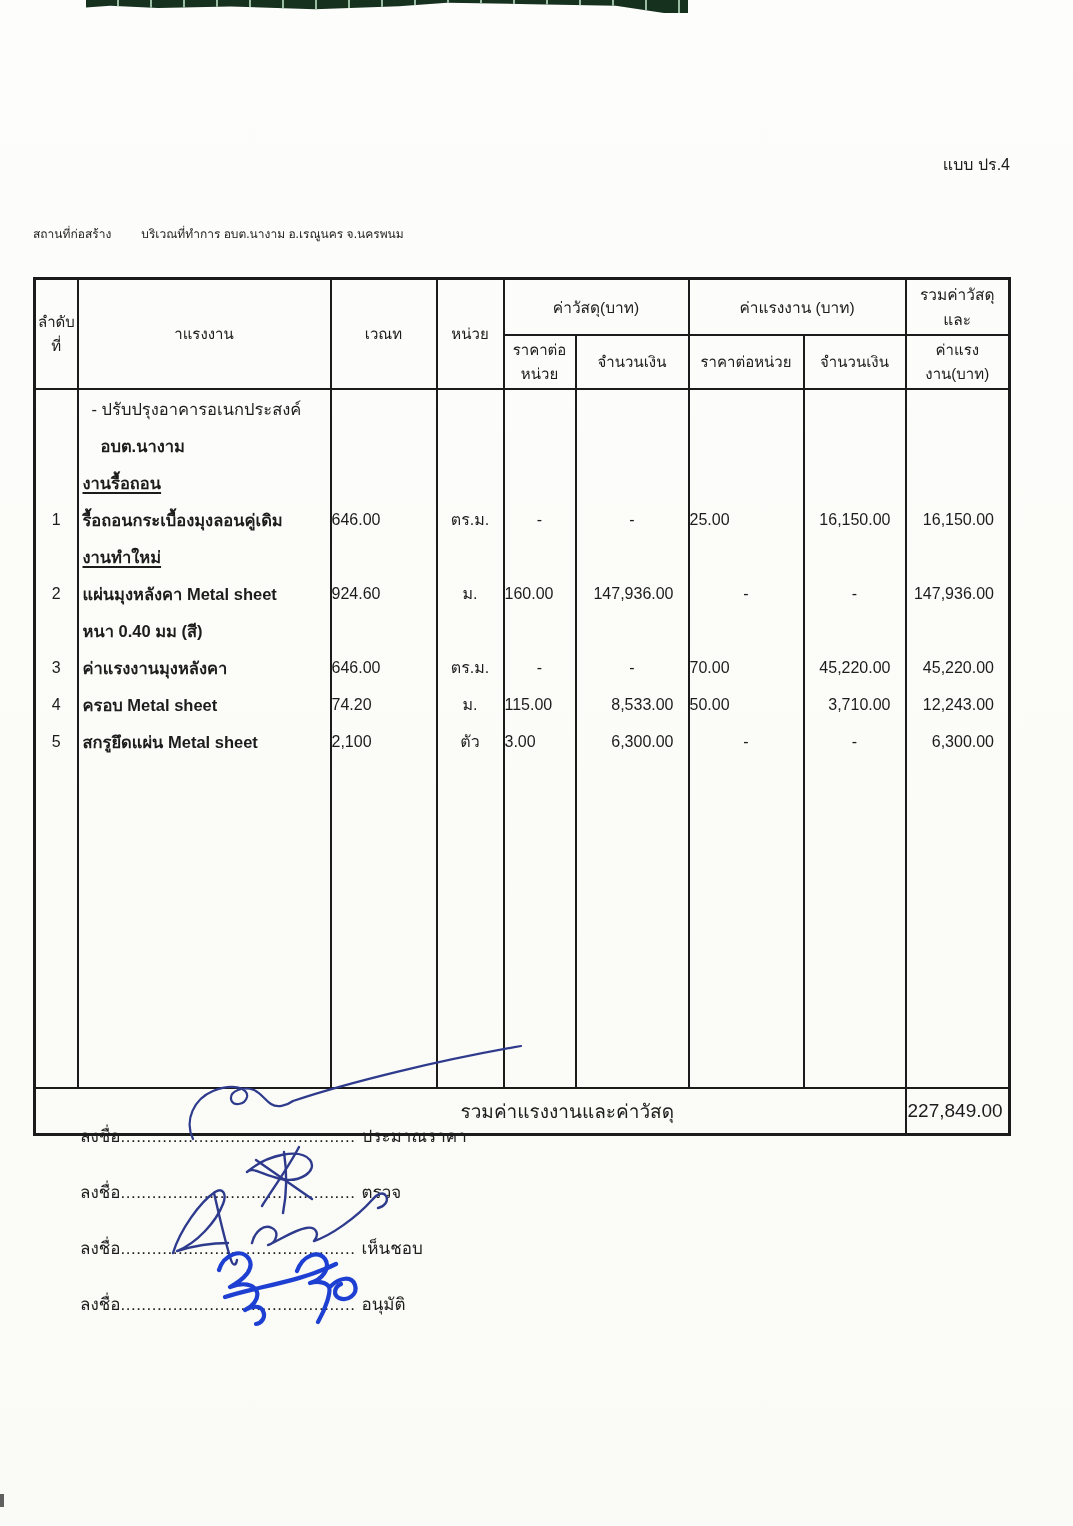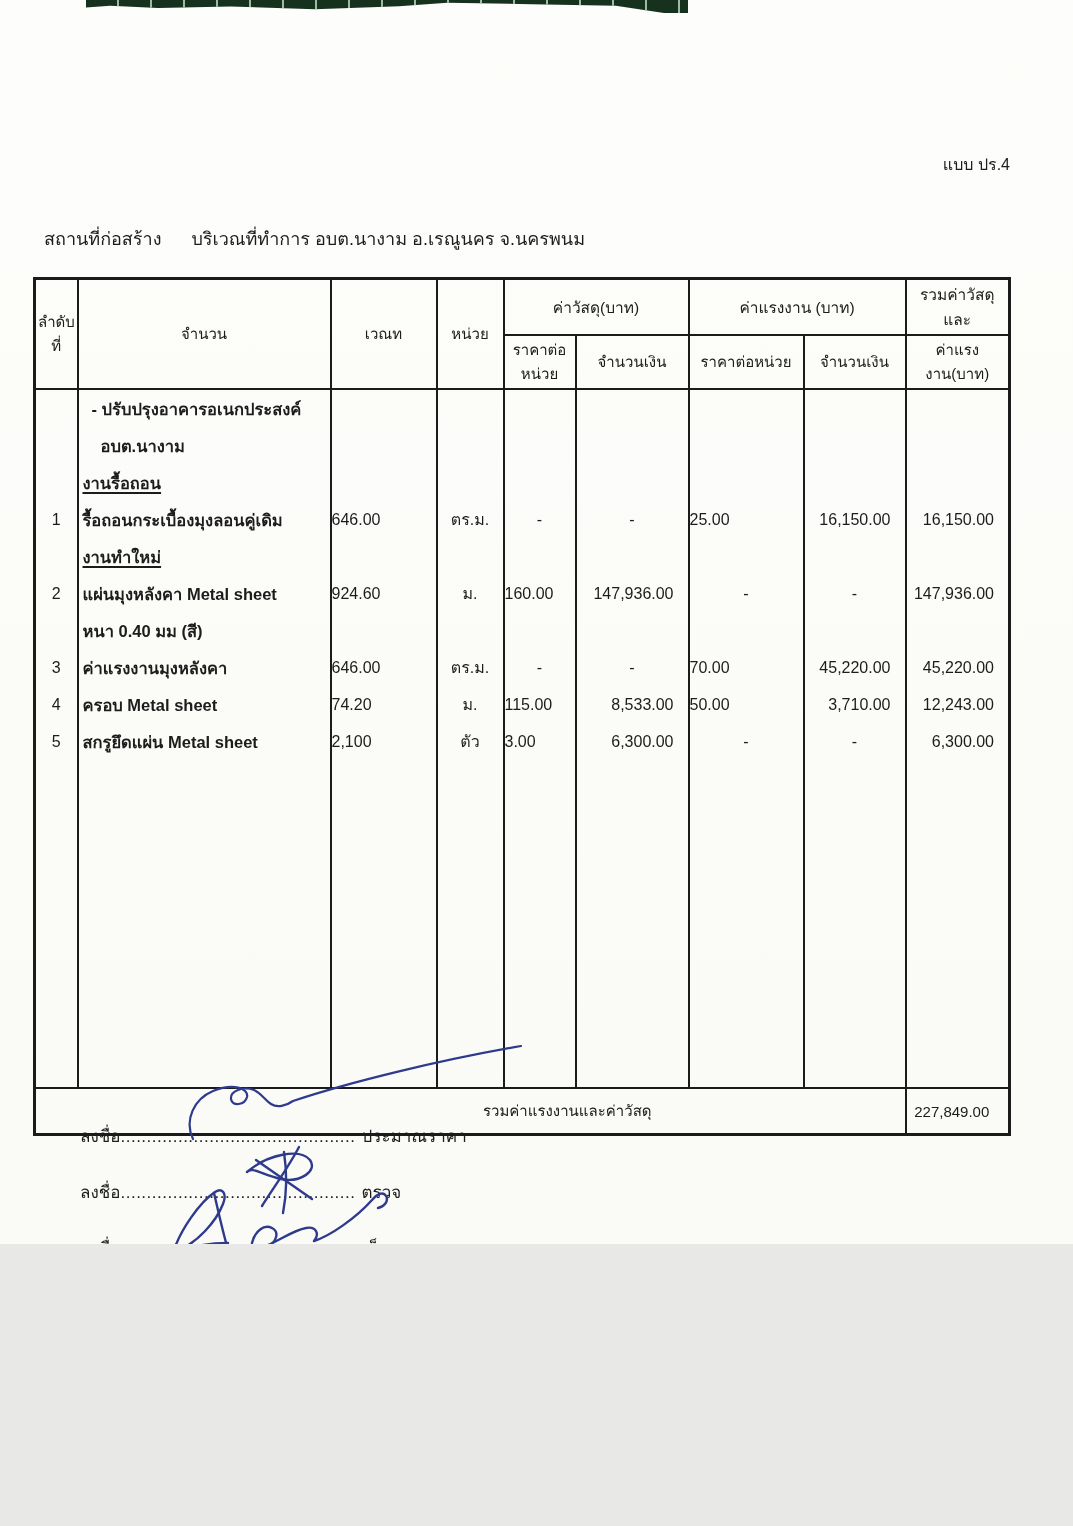--- a/index.html
+++ b/index.html
@@ -1,56 +1,56 @@
 <!DOCTYPE html>
 <html style="--ink: #2e3b8d; --ink-bright: #1d3fd2; --scan-strip-green: #17311f;"><head>
 <meta charset="utf-8">
 <style>
   html,body{margin:0;padding:0;background:#e8e8e6;}
   .page{
-    position:relative;width:1073px;height:1244px;margin:0 auto;
+    position:relative;width:1073px;height:1526px;margin:0 auto;
     background:linear-gradient(180deg,#fdfdfb 0%,#fbfbf8 60%,#fafaf6 100%);
     font-family:"Liberation Sans",sans-serif;color:#1c1c1c;overflow:hidden;
   }
   
   .green-strip{
     position:absolute;left:86px;top:0;width:602px;height:13px;
     background-color:var(--scan-strip-green,#17311f);
     background-image:repeating-linear-gradient(90deg,rgba(168,204,178,0) 0px,rgba(168,204,178,0) 31px,rgba(168,204,178,.9) 31px,rgba(168,204,178,.9) 33px);
     clip-path:polygon(0 0,100% 0,100% 100%,96% 100%,88% 45%,74% 32%,60% 22%,52% 48%,38% 72%,24% 50%,12% 62%,4% 45%,0 58%);
   }
   .scan-speck{position:absolute;left:0;top:1494px;width:4px;height:13px;background:#3a3a38;opacity:.8;}
   .form-code{position:absolute;left:870px;top:152px;width:140px;text-align:right;font-size:16px;}
   .doc-title{position:absolute;left:33px;top:182px;font-size:17px;letter-spacing:.2px;}
-  .doc-location{position:absolute;left:44px;top:224px;font-size:18px;}
+  .doc-location{position:absolute;left:33px;top:224px;font-size:12px;}
   .doc-location .loc-label{margin-right:30px;}
 
   table.estimate{
     position:absolute;left:33px;top:277px;width:975px;
     border-collapse:collapse;table-layout:fixed;font-size:16px;
     border:3px solid #1b1b1b;
   }
   .estimate th{
     border:2px solid #1b1b1b;font-weight:400;font-size:15px;
     padding:2px 2px;text-align:center;vertical-align:middle;height:31px;
   }
   .estimate th.grp{font-size:15.5px;}
   .estimate tbody td{
     border-left:2px solid #1b1b1b;border-right:2px solid #1b1b1b;
     border-top:0;border-bottom:0;height:37px;vertical-align:middle;
     padding:0;overflow:hidden;white-space:nowrap;
   }
   .estimate tr.filler td{height:327px;}
-  .estimate tfoot td{border:2px solid #1b1b1b;height:42px;font-size:15px;vertical-align:middle;}
+  .estimate tfoot td{border:2px solid #1b1b1b;height:42px;font-size:19px;vertical-align:middle;}
   .ctr{text-align:center;}
   .num{text-align:left;padding-right:12px !important;}
   .amt{text-align:right;padding-right:14px !important;}
   .dash{text-align:center;padding-right:0 !important;}
   .item{padding-left:4px !important;font-weight:600;font-size:16.5px;}
-  .ind1{padding-left:13px !important;font-weight:700;}
+  .ind1{padding-left:13px !important;font-weight:400;}
   .ind2{padding-left:22px !important;font-weight:700;}
   .uline{font-weight:700;text-decoration:underline;text-decoration-thickness:1.5px;text-underline-offset:3px;}
   .foot-label{text-align:center;padding-left:195px !important;}
   .foot-total{text-align:center;padding-right:12px !important;}
 
   .sign-line{position:absolute;left:80px;font-size:17px;white-space:nowrap;}
   .sign-line .dots{letter-spacing:.5px;}
   .sign-line .role{margin-left:6px;}
   .sig-layer{position:absolute;left:0;top:0;pointer-events:none;}
   .sig{fill:none;stroke:var(--ink,#2e3b8d);stroke-linecap:round;stroke-linejoin:round;}
@@ -80,21 +80,21 @@
       <col style="width:115px">
         <col style="width:102px">
         <col style="width:104px">
     </colgroup>
     <thead>
       <tr>
         <th rowspan="2">
           <span>ลำดับ</span><br>
           <span>ที่</span>
         </th>
-        <th rowspan="2">จำนวน</th>
+        <th rowspan="2">าแรงงาน</th>
         <th rowspan="2">เวณท</th>
         <th rowspan="2">หน่วย</th>
         <th colspan="2" class="grp">ค่าวัสดุ(บาท)</th>
         <th colspan="2" class="grp">ค่าแรงงาน (บาท)</th>
         <th class="grp">รวมค่าวัสดุและ</th>
       </tr>
       <tr>
         <th>ราคาต่อหน่วย</th>
         <th>จำนวนเงิน</th>
         <th>ราคาต่อหน่วย</th>

